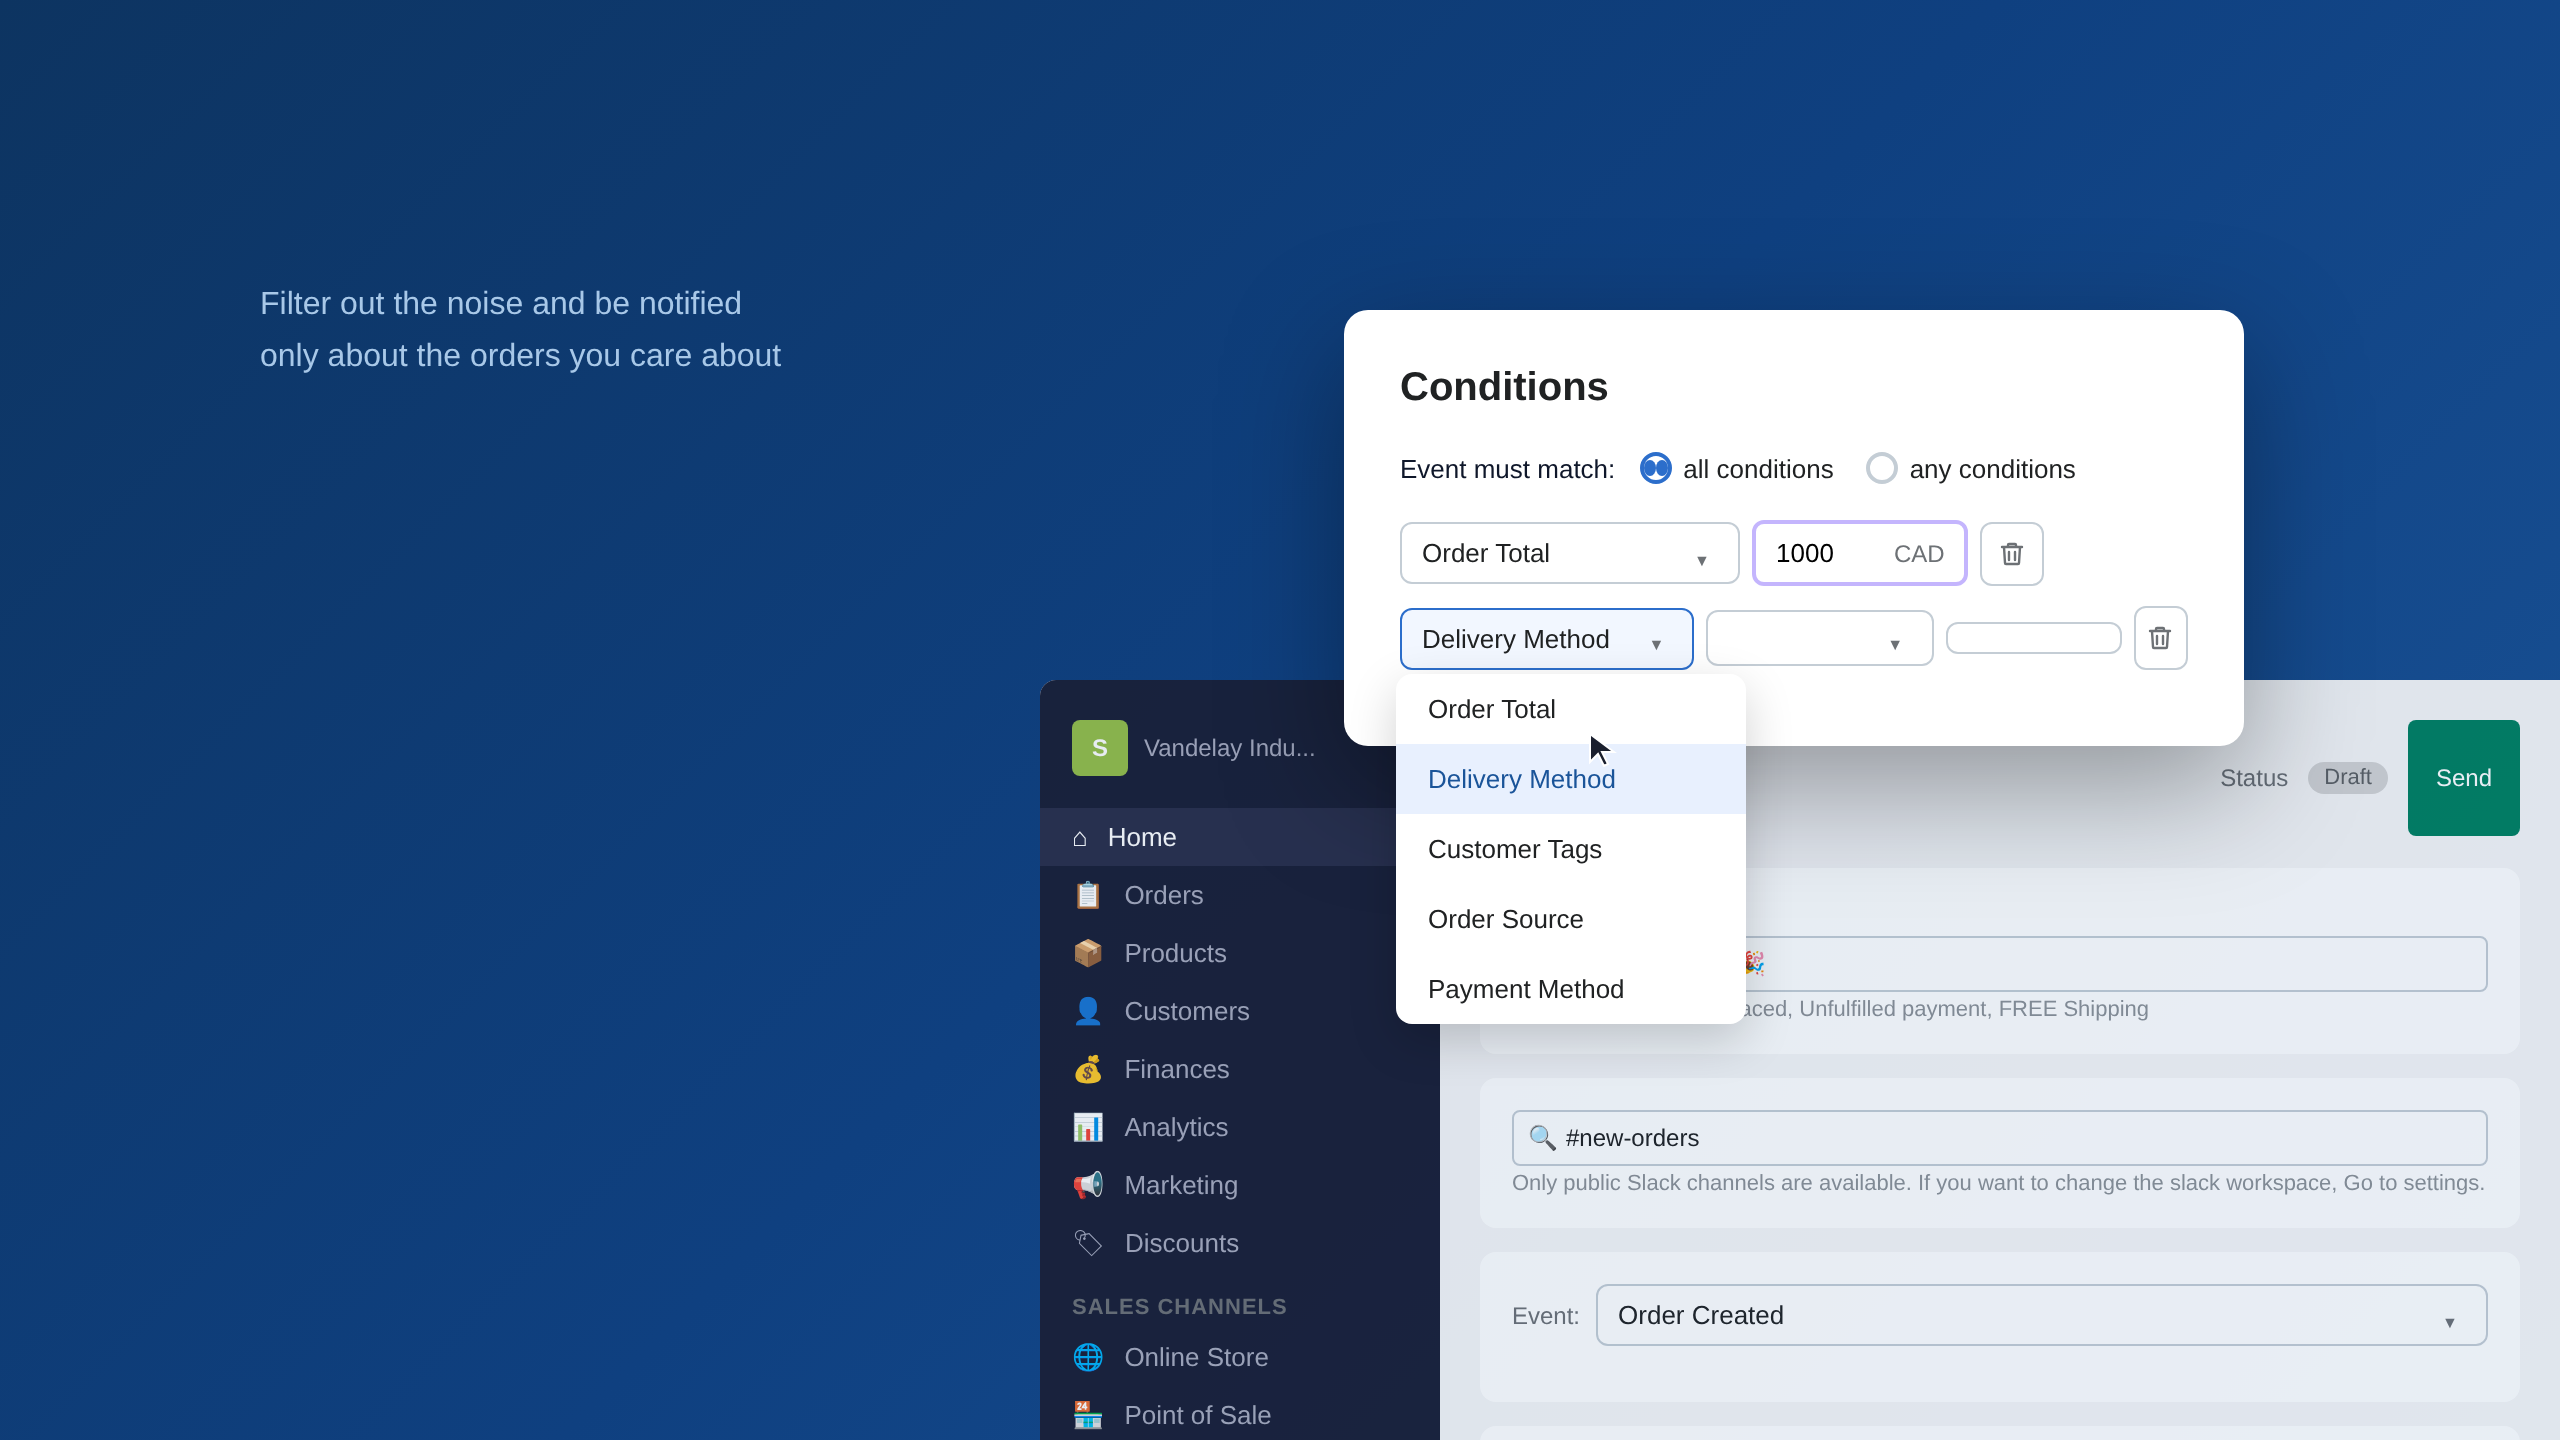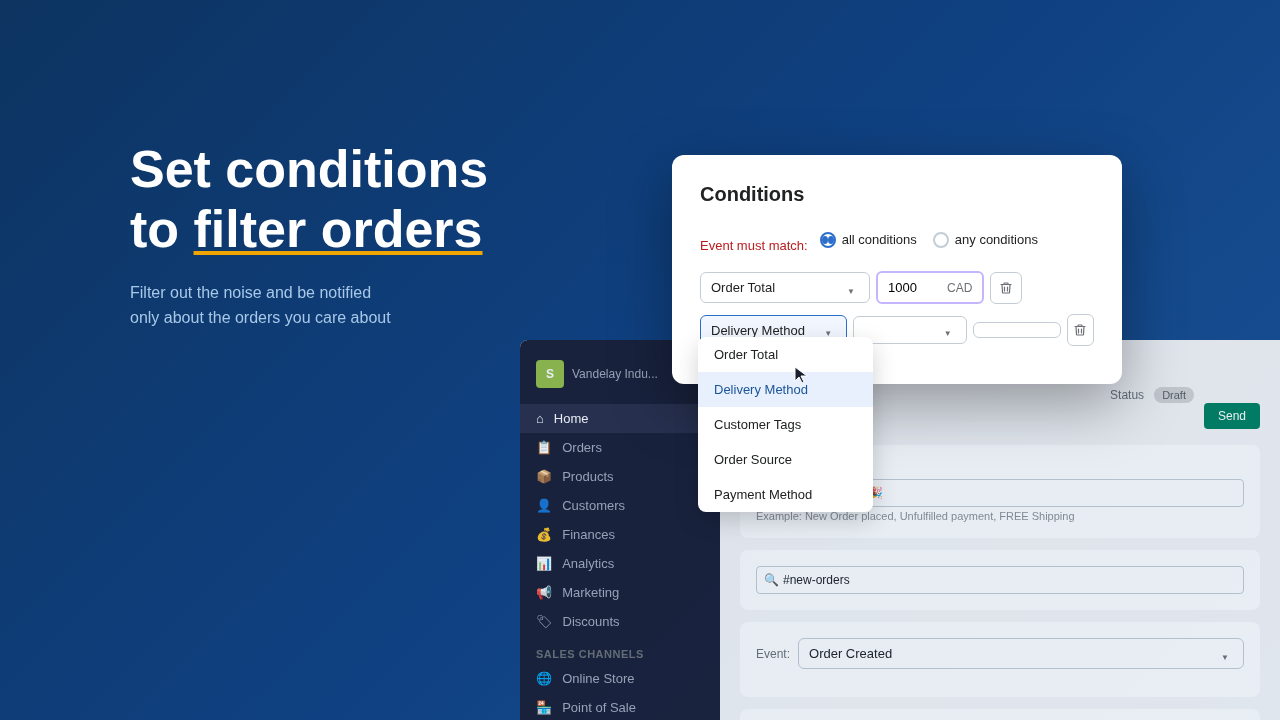--- a/index.html
+++ b/index.html
@@ -140,25 +140,24 @@
       color: #5c5f62;
       font-size: 11px;
       padding: 2px 8px;
       border-radius: 10px;
       font-weight: 500;
     }
     .send-btn {
       background: #008060;
       color: white;
       border: none;
-      padding: 6px 14px;
+      padding: 22px 14px;
       border-radius: 4px;
       font-size: 12px;
       cursor: pointer;
-      margin-top: 43px;
     }
 
     .form-section {
       background: white;
       border-radius: 8px;
       padding: 16px;
       margin-bottom: 12px;
     }
     .form-label {
       font-size: 12px;
@@ -228,23 +227,22 @@
     }
 
     .event-match-row {
       display: flex;
       align-items: center;
       gap: 12px;
       margin-bottom: 18px;
     }
     .event-match-label {
       font-size: 13px;
-      color: #b91c1c;
+      color: #0f172a;
       white-space: nowrap;
-      margin-top: 12px;
     }
     .radio-group {
       display: flex;
       align-items: center;
       gap: 16px;
     }
     .radio-btn {
       display: flex;
       align-items: center;
       gap: 6px;
@@ -387,24 +385,20 @@
       font-size: 8px;
       color: #6d7175;
     }
   </style>
 </head>
 <body>
 
 <div class="bg"></div>
 
 <div class="left-section">
-  <div class="headline">
-    <span>Set conditions</span><br>
-    <span>to </span><span class="highlight">filter orders</span>
-  </div>
   <div class="subtext">
     <span>Filter out the noise and be notified</span><br>
     <span>only about the orders you care about</span>
   </div>
 </div>
 
 <div class="shopify-panel">
 
   <div class="sidebar">
     <div class="sidebar-header">
@@ -473,20 +467,21 @@
       <div class="form-label">Alert Name</div>
       <input class="form-input" type="text" value="New Order Placed 🎉" style="">
       <div class="form-hint">Example: New Order placed, Unfulfilled payment, FREE Shipping</div>
     </div>
 
     <div class="form-section">
       <div class="search-input-wrap">
         <span class="search-icon">🔍</span>
         <input class="form-input" type="text" style="padding-left: 26px;" value="#new-orders">
       </div>
+      <div class="form-hint">Only public Slack channels are available. If you want to change the slack workspace, Go to settings.</div>
     </div>
 
     <div class="form-section">
       <div class="form-row">
         <span class="form-label" style="margin:0;">Event:</span>
         <div class="condition-select" style="flex:1;">
           <span>Order Created</span>
           <span class="chevron-icon"></span>
         </div>
       </div>

